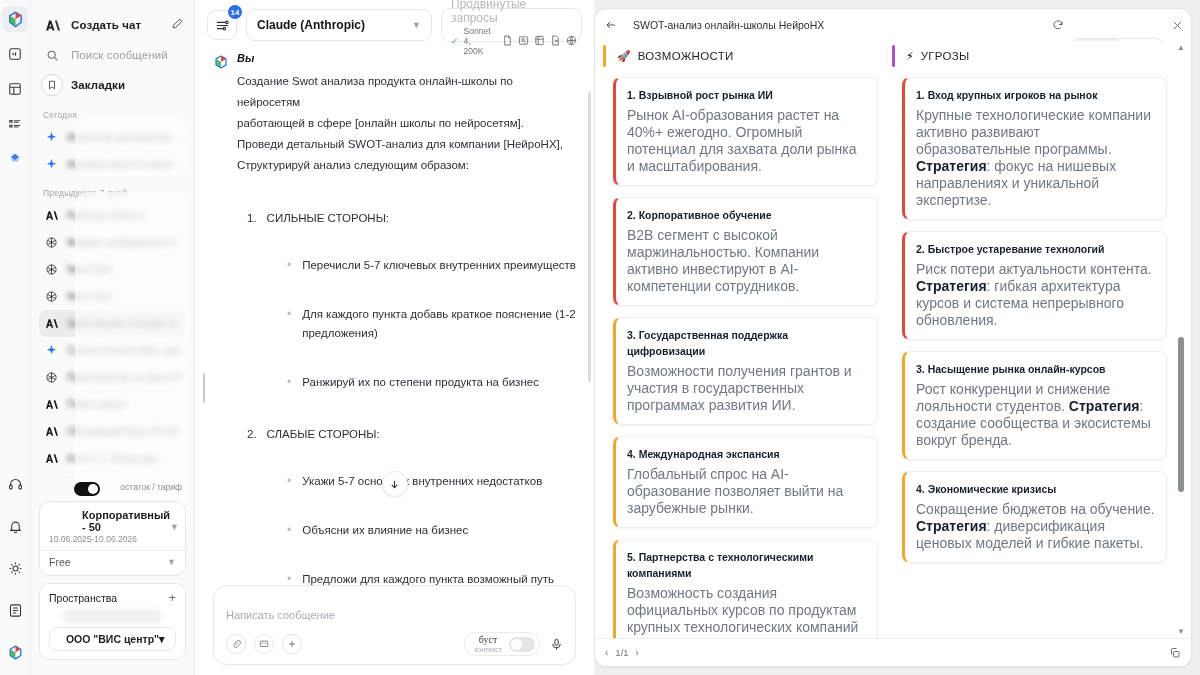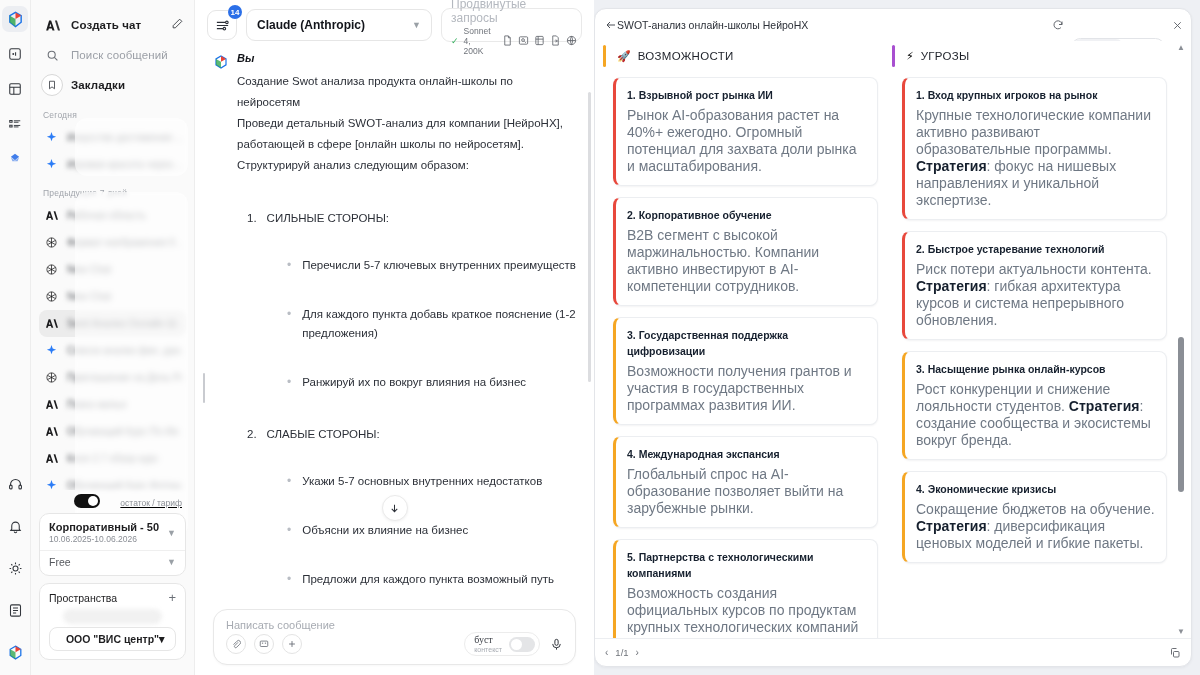--- a/index.html
+++ b/index.html
@@ -58,30 +58,30 @@
     font-size: 10px; color:#55585e; white-space: nowrap; overflow:hidden;
     filter: blur(2.4px); flex: 1 1 auto;
   }
   
   .blurwash {
     position:absolute; left: 44px; right: 6px; border-radius: 12px;
     background: rgba(255,255,255,.62); backdrop-filter: blur(2px); pointer-events:none;
   }
 
   .sb-bottom { margin-top: auto; padding: 0 8px 8px 8px; position: relative; z-index: 3;}
-  .quota-row { display:flex; align-items:flex-end; justify-content:flex-end; gap:20px; padding: 4px 4px 5px 4px; text-decoration: underline;}
+  .quota-row { display:flex; align-items:flex-start; justify-content:flex-end; gap:20px; padding: 4px 4px 5px 4px;}
   .toggle {
     width: 26px; height: 14px; border-radius: 9px; background: #111; position: relative; cursor:pointer;
   }
   .toggle .knob { position:absolute; width:10px;height:10px;border-radius:50%;background:#fff; top:2px; left:14px;}
   .quota-text { font-size: 8.5px; color:#8a8e95; }
 
   .panel-box { border: 1px solid #e6e6e6; border-radius: 10px; background:#fff; padding: 7px 9px; margin-bottom: 7px; }
   .plan-line { display:flex; align-items:center; justify-content:space-between; }
-  .plan-name { font-size: 11px; color:#1d1d1f; font-weight:600; }
+  .plan-name { font-size: 11px; color:#1d1d1f; font-weight:600;margin-left:33px; }
   .plan-dates { font-size: 8.5px; color:#8a8e95; margin-top: 1px; }
   .plan-sep { height:1px; background:#efefef; margin: 6px -9px 5px -9px; }
   .plan-free { font-size: 10.5px; color:#55585e; }
   .chev { color:#9aa0a6; font-size: 9px; }
 
   .spaces-head { display:flex; align-items:center; justify-content:space-between; margin-bottom: 5px;}
   .spaces-title { font-size: 10.5px; color:#1d1d1f; }
   .plus { font-size: 13px; color:#6b7078; cursor:pointer; line-height:1; }
   .space-hidden { height: 15px; margin: 0 14px 3px 14px; border-radius: 8px; background: #f1f1f1; filter: blur(2px); }
   .space-select {
@@ -136,26 +136,26 @@
   .scroll-down-btn {
     position:absolute; left: 50%; transform: translateX(-50%); bottom: 88px;
     width: 26px; height:26px; border-radius:50%; background:#fff; border:1px solid #eaeaea;
     display:flex; align-items:center; justify-content:center; cursor:pointer; box-shadow: 0 1px 3px rgba(0,0,0,.06);
   }
   .chat-vscroll { position:absolute; right: 3px; top: 44px; width: 3px; height: 290px; background:#dcdde0; border-radius:2px;}
   .chat-thumb-line { position:absolute; left: 8px; top: 325px; width:2px; height:30px; background:#c9cbd0; border-radius:2px;}
 
   .composer-wrap { padding: 0 18px 10px 18px; }
   .composer {
-    border:1px solid #e8e8e8; border-radius: 14px; background:#fff; height: 56px;
-    padding: 9px 12px 8px 12px; display:flex; flex-direction:column; justify-content:space-between;
+    border:1px solid #e8e8e8; border-radius: 14px; background:#fff; height: 80px;
+    padding: 23px 12px 8px 12px; display:flex; flex-direction:column; justify-content:space-between;
     box-shadow: 0 1px 2px rgba(0,0,0,.03);
   }
   .composer-ph { font-size: 11px; color:#a7abb2; }
-  .composer-row { display:flex; align-items:center; }
+  .composer-row { display:flex; align-items:center;text-align:center; }
   .cbtn {
     width: 20px; height:20px; border:1px solid #e4e4e4; border-radius:50%; background:#fff;
     display:flex; align-items:center; justify-content:center; margin-right: 8px; cursor:pointer; color:#6b7078;
   }
   .boost {
     margin-left:auto; display:flex; align-items:center; gap:7px;
     border:1px solid #ececec; border-radius: 16px; padding: 2px 4px 2px 9px; background:#fff;
   }
   .boost-labels { display:flex; flex-direction:column; line-height: 1.05; }
   .boost-t { font-size: 10px; color:#3a3e45; font-family:"Liberation Serif", serif; }
@@ -166,21 +166,21 @@
 
   
   .artifact {
     flex: 0 0 606px; width: 606px; height:675px; background:#eef0f4;
     padding: 8px 8px 8px 0; display:flex; flex-direction:column;
   }
   .art-card {
     flex:1 1 auto; background:#fff; border:1px solid #e3e5e9; border-radius: 12px;
     display:flex; flex-direction:column; overflow:hidden; box-shadow: 0 1px 3px rgba(20,24,40,.05);
   }
-  .art-head { display:flex; align-items:center; height: 32px; padding: 0 8px 0 10px; gap: 0; flex:0 0 32px;}
+  .art-head { display:flex; align-items:center; height: 32px; padding: 0 8px 0 10px; gap: 16px; flex:0 0 32px;}
   .art-back { color:#4c5058; cursor:pointer; display:flex; font-size: 12px;}
   .art-title { font-size: 10.5px; color:#2c3038; }
   .art-actions { margin-left:auto; display:flex; align-items:center; gap: 7px; }
   .seg {
     display:flex; border:1px solid #e2e4e8; border-radius: 13px; overflow:hidden; height: 19px; background:#fff;margin-top:45px;
   }
   .seg-b { font-size: 9px; padding: 0 9px; display:flex; align-items:center; cursor:pointer; color:#4c5058;}
   .seg-b.on { background:#f0f1f4; font-weight:600; color:#1d1d1f; border-radius:13px;}
   .icon-btn { color:#5b5f66; cursor:pointer; display:flex; }
 
@@ -546,42 +546,42 @@
               <path d="M12 3l7.5 4.4L12 11.8z" fill="#ea4335"></path>
               <path d="M4.5 7.4L12 11.8V21l-7.5-4.8z" fill="#34a853" opacity=".8"></path>
             </svg>
         </span>
         <div style="flex:1 1 auto; min-width:0;">
           <div class="msg-author">Вы</div>
         </div>
       </div>
       <div class="msg-body" id="msg-lines">
           <div class="msg-line">Создание Swot анализа продукта онлайн-школы по нейросетям</div>
+          <div class="msg-line">работающей в сфере [онлайн школы по нейросетям].</div>
           <div class="msg-line">Проведи детальный SWOT-анализ для компании [НейроНХ],</div>
-          <div class="msg-line">работающей в сфере [онлайн школы по нейросетям].</div>
           <div class="msg-line">Структурируй анализ следующим образом:</div>
         </div>
       <div id="msg-sections">
           <div class="ol">
             <div class="ol-num">
               <span class="ol-item">1.</span>
               <span class="ol-item">СИЛЬНЫЕ СТОРОНЫ:</span>
             </div>
             <div class="ul">
               <div class="ul-li">
                 <span class="ul-dot">•</span>
                 <span class="ul-txt">Перечисли 5-7 ключевых внутренних преимуществ</span>
               </div>
               <div class="ul-li">
                 <span class="ul-dot">•</span>
                 <span class="ul-txt">Для каждого пункта добавь краткое пояснение (1-2 предложения)</span>
               </div>
               <div class="ul-li">
                 <span class="ul-dot">•</span>
-                <span class="ul-txt">Ранжируй их по вокруг влияния на бизнес</span>
+                <span class="ul-txt">Ранжируй их по степени продукта на бизнес</span>
               </div>
             </div>
           </div>
           <div class="ol">
             <div class="ol-num">
               <span class="ol-item">2.</span>
               <span class="ol-item">СЛАБЫЕ СТОРОНЫ:</span>
             </div>
             <div class="ul">
               <div class="ul-li">

